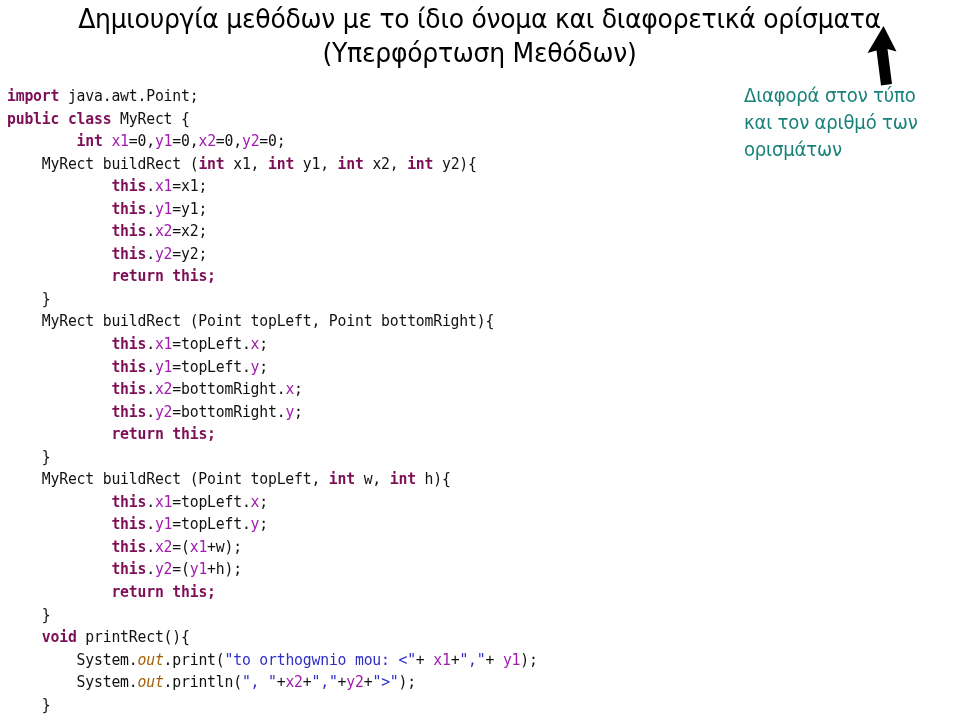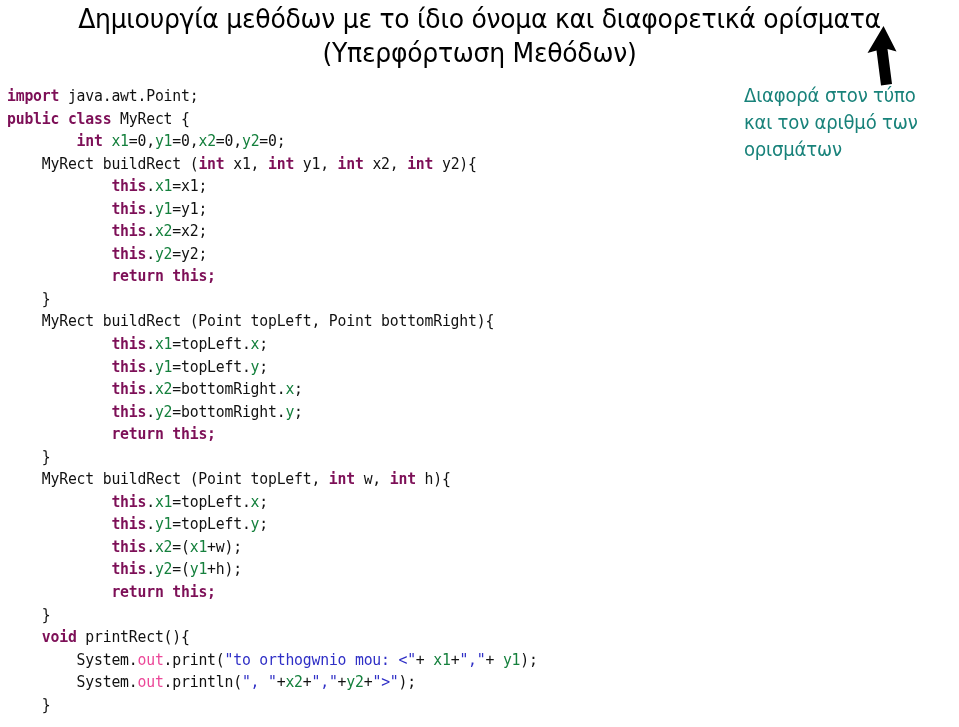--- a/index.html
+++ b/index.html
@@ -53,24 +53,24 @@
     transform-origin: 0 0;
   }
   #code-block .code-line {
     display: block;
     height: 22.55px;
     white-space: pre;
   }
 
   
   .t-kw   { color: #7d0f57; font-weight: bold; }
-  .t-var  { color: #15803d; margin-top: 36px; }
+  .t-var  { color: #a21caf; margin-top: 36px; }
   .t-str  { color: #2f2fc6; }
   .t-plain{ color: #111111; }
-  .t-em   { color: #ec4899; }
+  .t-em   { color: #a16207; font-style: italic; }
 
   
   #annotation-note {
     position: absolute;
     left: 744px;
     top: 82px;
     width: 215px;
     color: #18827a;
     font-family: "DejaVu Sans", sans-serif;
     font-size: 19px;

